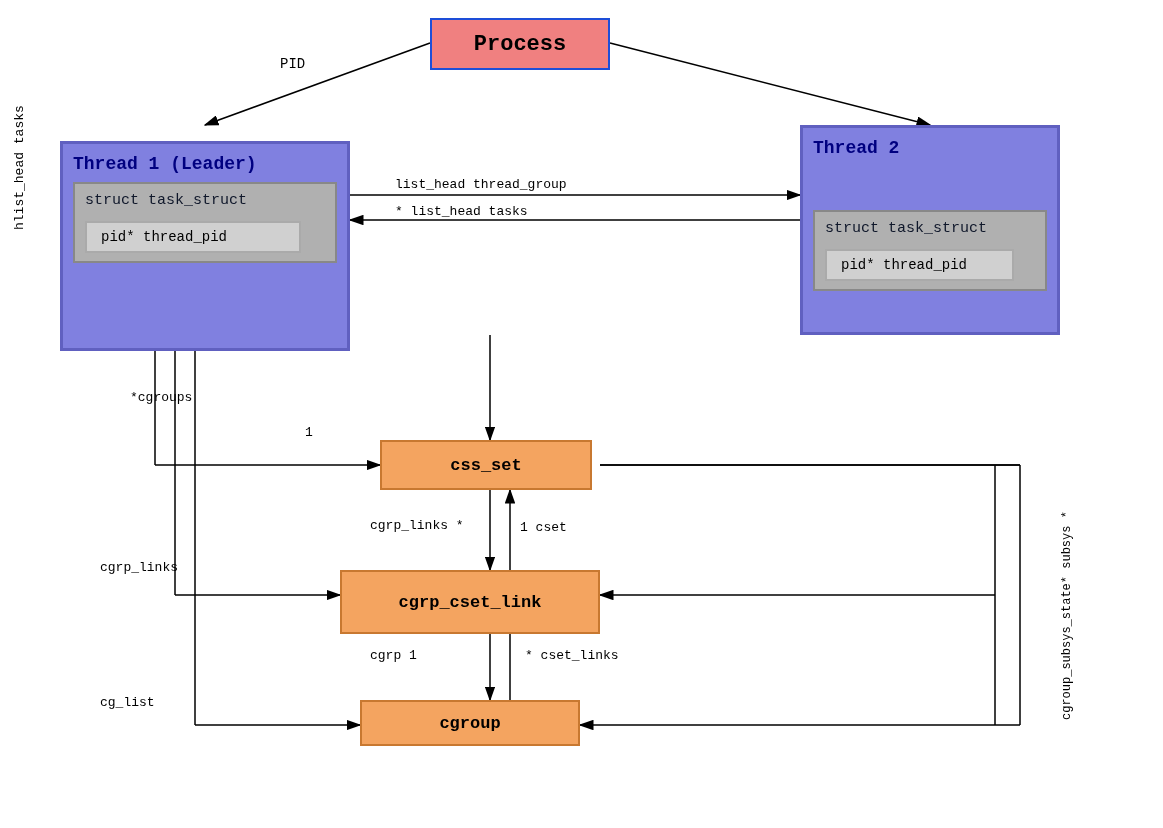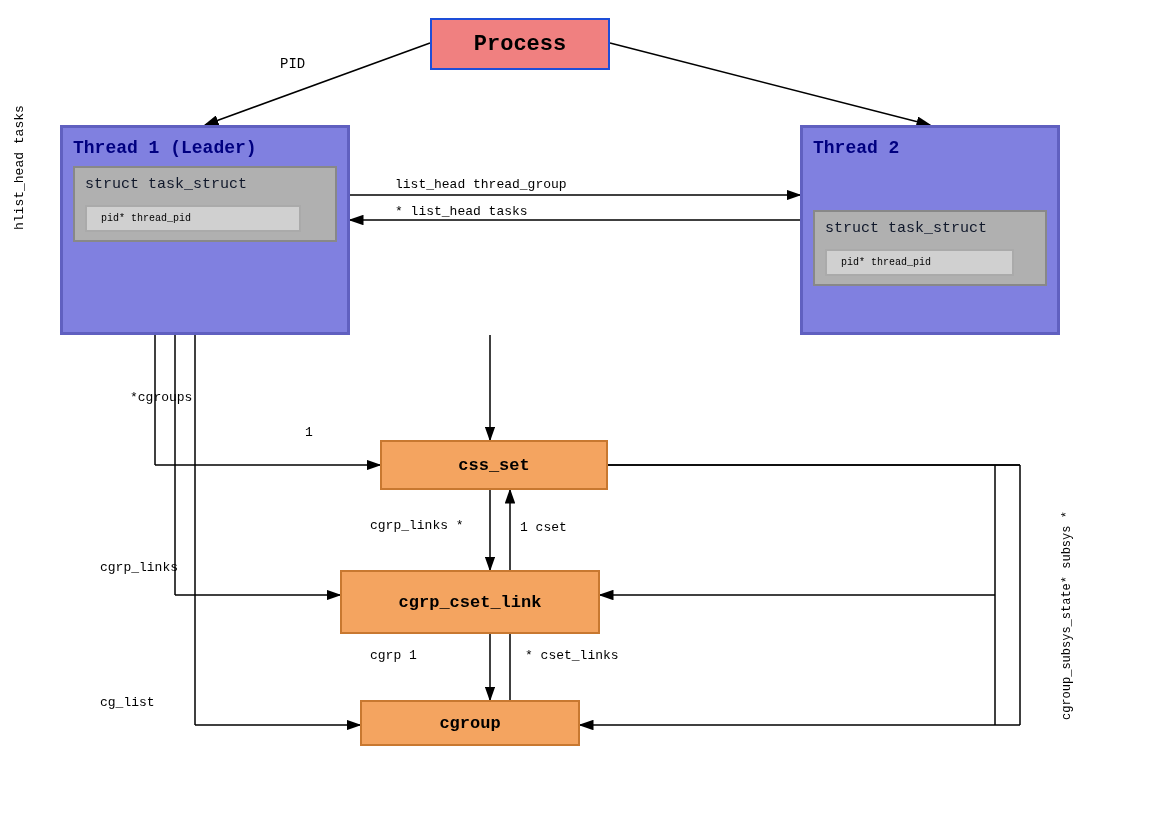--- a/index.html
+++ b/index.html
@@ -65,21 +65,21 @@
     .task-struct-label {
       font-size: 15px;
       font-family: 'Courier New', Courier, monospace;
       margin-bottom: 8px;
       color: #0f172a;
     }
     .thread-pid-box {
       background: #d0d0d0;
       border: 2px solid #aaa;
       padding: 6px 14px;
-      font-size: 10px;
+      font-size: 14px;
       font-family: 'Courier New', Courier, monospace;
     }
     
     .orange-box {
       background: #f4a460;
       border: 2px solid #c87830;
       padding: 8px 30px;
       font-size: 17px;
       font-family: 'Courier New', Courier, monospace;
       font-weight: bold;
@@ -165,37 +165,37 @@
     <line x1="995" y1="595" x2="600" y2="595" stroke="#000" stroke-width="1.5" marker-end="url(#arrowhead)"></line>
     <line x1="995" y1="465" x2="995" y2="725" stroke="#000" stroke-width="1.5"></line>
 
     <line x1="600" y1="465" x2="1020" y2="465" stroke="#000" stroke-width="1.5"></line>
   </svg>
 
   <div class="box" style="left:430px; top:18px; width:180px; height:50px;">
     <div class="process-box" style="width:100%; height:100%; display:flex; align-items:center; justify-content:center;">Process</div>
   </div>
 
-  <div class="thread-outer" style="position:absolute; left:60px; top:125px; width:290px; min-height:210px;">
+  <div class="thread-outer" style="position:absolute; left:60px; top:141px; width:290px; min-height:210px;">
     <div class="thread-title">Thread 1 (Leader)</div>
     <div class="task-struct-box" style="width:100%;">
       <div class="task-struct-label">struct task_struct</div>
       <div class="thread-pid-box" style="margin-top:4px; width:90%;">pid*  thread_pid</div>
     </div>
   </div>
 
   <div class="thread-outer" style="position:absolute; left:800px; top:125px; width:260px; min-height:210px;gap:44px;">
     <div class="thread-title">Thread 2</div>
     <div class="task-struct-box" style="width:100%;">
       <div class="task-struct-label">struct task_struct</div>
       <div class="thread-pid-box" style="margin-top:4px; width:90%;">pid*  thread_pid</div>
     </div>
   </div>
 
-  <div class="orange-box" style="position:absolute; left:380px; top:440px; width:228px; height:50px;">css_set</div>
+  <div class="orange-box" style="position:absolute; left:380px; top:440px; width:212px; height:50px;">css_set</div>
 
   <div class="orange-box" style="position:absolute; left:340px; top:570px; width:260px; height:64px;">cgrp_cset_link</div>
 
   <div class="orange-box" style="position:absolute; left:360px; top:700px; width:220px; height:46px;">cgroup</div>
 
   <div class="arrow-label" style="left:100px; top:390px;margin-left:30px;">*cgroups</div>
 
   <div class="arrow-label" style="left:305px; top:425px;">1</div>
 
   <div class="arrow-label" style="left:100px; top:560px;">cgrp_links</div>

